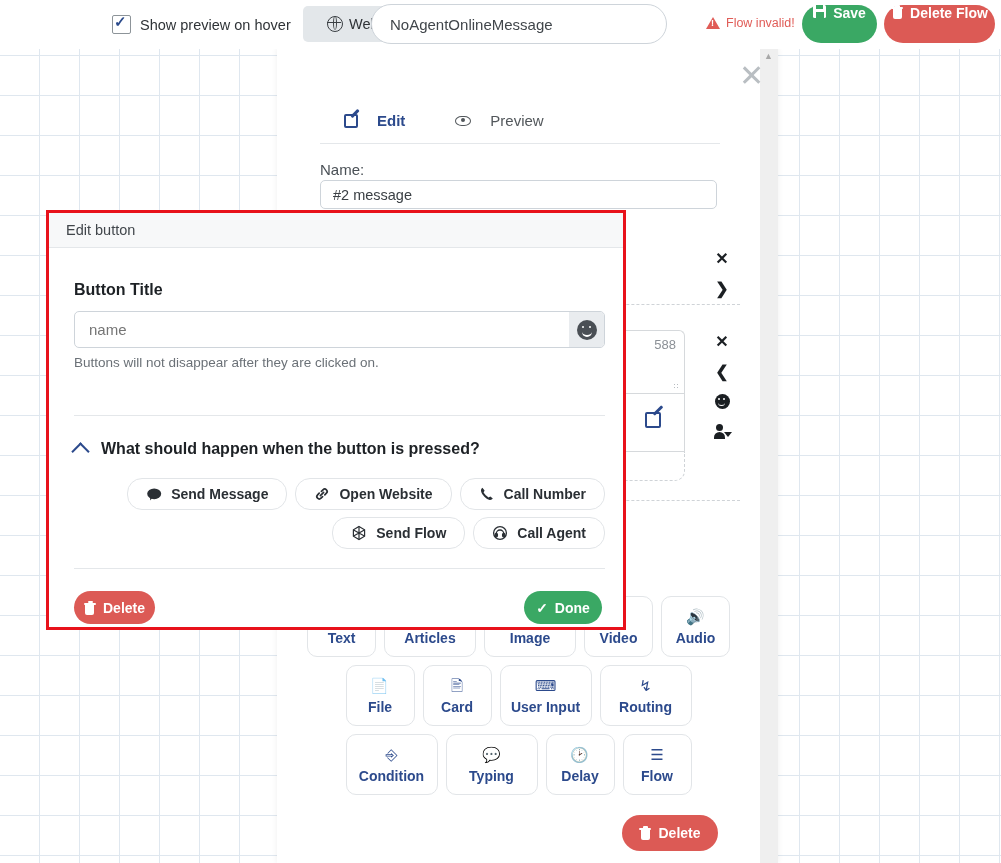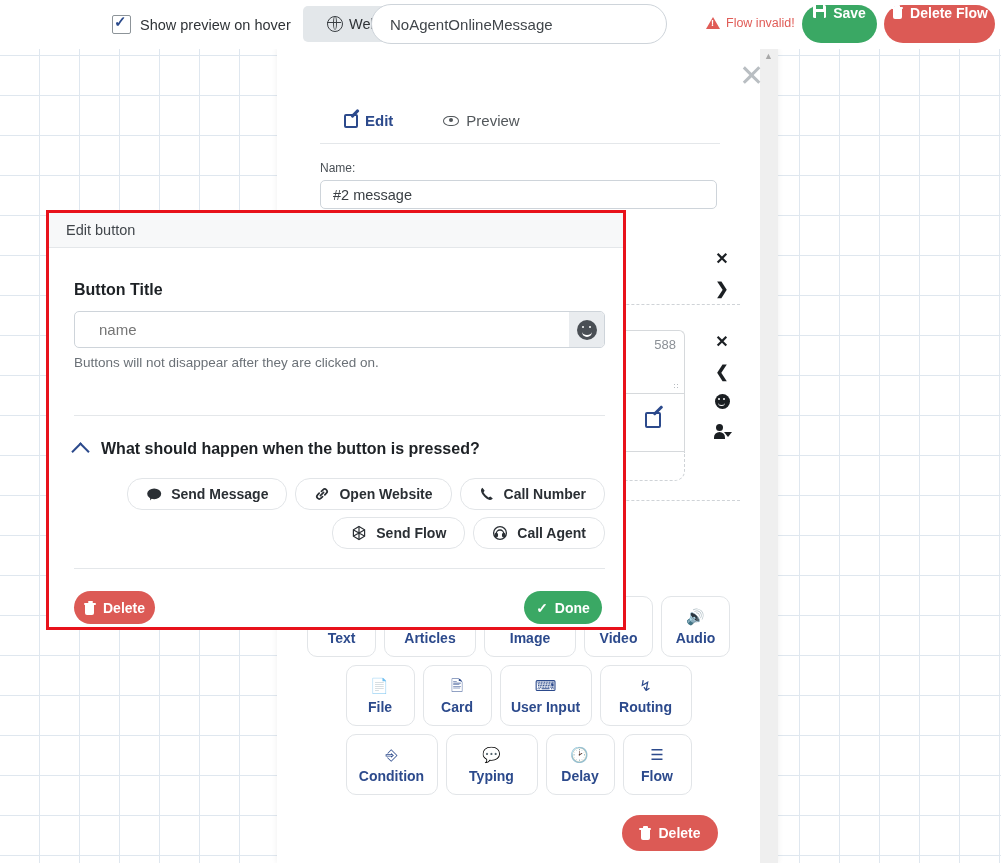--- a/index.html
+++ b/index.html
@@ -129,21 +129,21 @@
   }
 
   .panel-close {
     position: absolute; left: 739px; top: 64px; width: 26px; height: 26px;
     z-index: 20; cursor: pointer; color: #b9bec2; font-size: 30px; line-height: 24px;
     font-weight: 300; font-family: "DejaVu Sans", sans-serif;
   }
 
   .tabs { position: absolute; left: 320px; top: 112px; display: flex; gap: 26px; z-index: 14; }
   .tab {
-    display: flex; align-items: center; gap: 7px; font-size: 15px; cursor: pointer;
+    display: flex; align-items: center; gap: 19px; font-size: 15px; cursor: pointer;
     padding-bottom: 4px;
     padding-left: 24px;
   }
   .tab-edit { color: #2c4a8c; font-weight: 700; }
   .tab-preview { color: #52575b; }
   .tab-sep {
     position: absolute; left: 320px; top: 143px; width: 400px; height: 1px; background: #e4e7ea; z-index: 14;
   }
   .ico-edit-sq {
     width: 14px; height: 14px; border: 2px solid #2c4a8c; border-radius: 2px; position: relative;
@@ -156,21 +156,21 @@
   .ico-eye {
     width: 16px; height: 10px; border: 1.6px solid #52575b; border-radius: 50% 50% 50% 50% / 60% 60% 60% 60%;
     position: relative; display:inline-block; box-sizing: border-box;
   }
   .ico-eye::after {
     content:""; position:absolute; left: 4.4px; top: 1.7px; width: 4px; height: 4px; border-radius: 50%;
     background: #52575b;
   }
 
   .name-label {
-    position: absolute; left: 320px; top: 161px; font-size: 12px; color: #4a5056; z-index: 14;
+    position: absolute; left: 320px; top: 161px; font-size: 15px; color: #4a5056; z-index: 14;
   }
   .name-input {
     position: absolute; left: 320px; top: 180px; width: 397px; height: 29px;
     border: 1px solid #ced4da; border-radius: 5px; background: #fff; z-index: 14;
     font-family: "Liberation Sans", sans-serif; font-size: 14.5px; color: #3b4045;
     padding: 0 12px; box-sizing: border-box; outline: none;
   }
 
   
   .card-588 {
@@ -284,21 +284,21 @@
   .modal-body { position: absolute; left: 0; top: 35px; width: 100%; height: 382px; }
   .btn-title-label {
     position: absolute; left: 25px; top: 33px; font-size: 16px; font-weight: 700; color: #1d2125;
   }
   .btn-title-input-wrap {
     position: absolute; left: 25px; top: 63px; width: 531px; height: 37px;
   }
   .btn-title-input {
     width: 100%; height: 100%; border: 1px solid #ced4da; border-radius: 5px;
     font-family: "Liberation Sans", sans-serif; font-size: 15px; color: #6b7177;
-    padding: 0 24px; box-sizing: border-box; outline: none; background: #fff;
+    padding: 0 14px; box-sizing: border-box; outline: none; background: #fff;
   }
   .emoji-btn {
     position: absolute; right: 1px; top: 1px; width: 35px; height: 35px;
     background: #e9ecef; border-radius: 0 4px 4px 0; display: flex; align-items: center;
     justify-content: center; cursor: pointer;
   }
   .emoji-circle {
     width: 20px; height: 20px; border-radius: 50%; background: #4a4f55; position: relative;
   }
   .emoji-circle::before {

